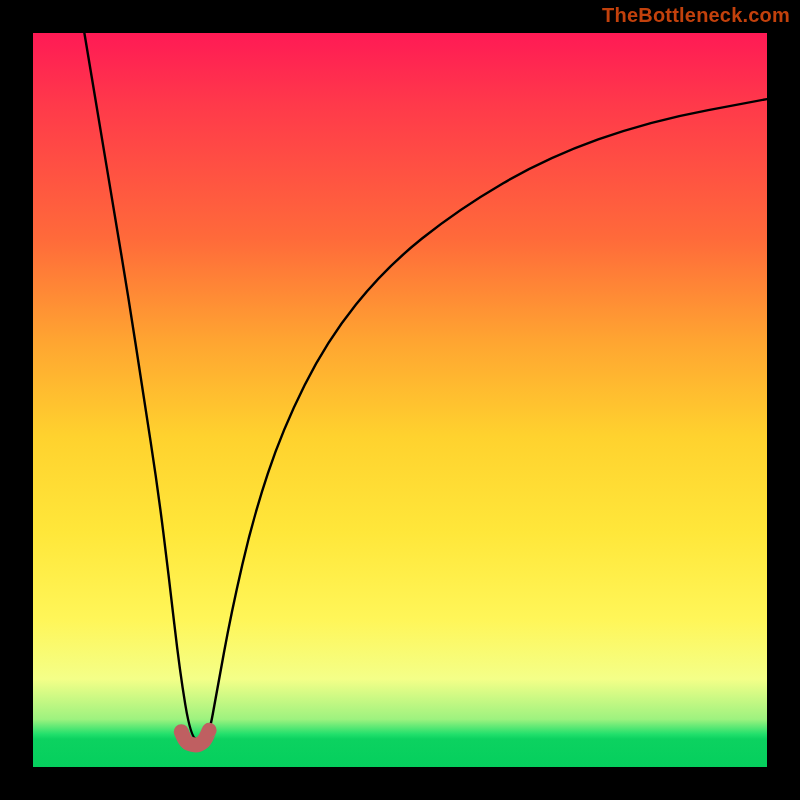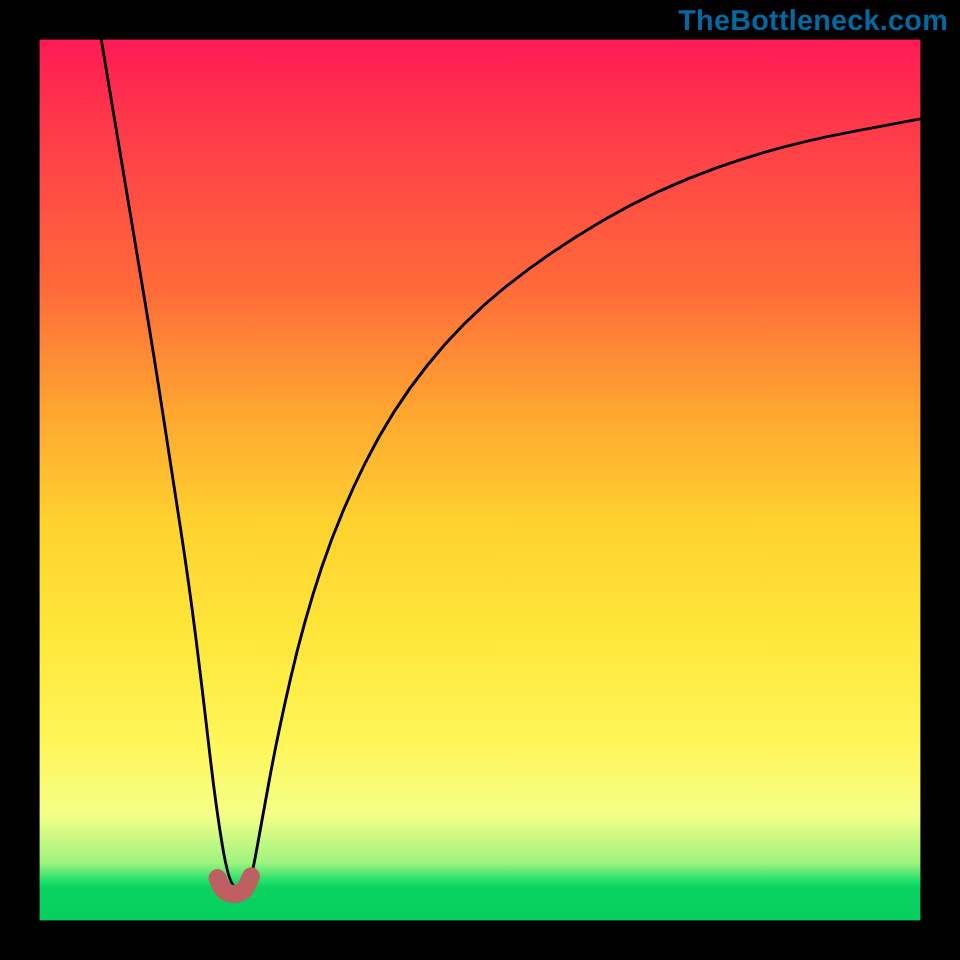--- a/index.html
+++ b/index.html
@@ -39,22 +39,22 @@
       #9df27f 93.5%,
       #23e06c 95.5%,
       #0cd260 96.2%,
       #05cf5d 100%
     );
   }
   .watermark {
     position: absolute;
     top: 4px;
     right: 10px;
-    color: #0369a1;
-    font-size: 24px;
+    color: #c2410c;
+    font-size: 20px;
     font-weight: 600;
     letter-spacing: 0.2px;
     font-family: Arial, sans-serif;
   }
   svg.curve {
     position: absolute;
     left: 0;
     top: 0;
     width: 734px;
     height: 734px;

